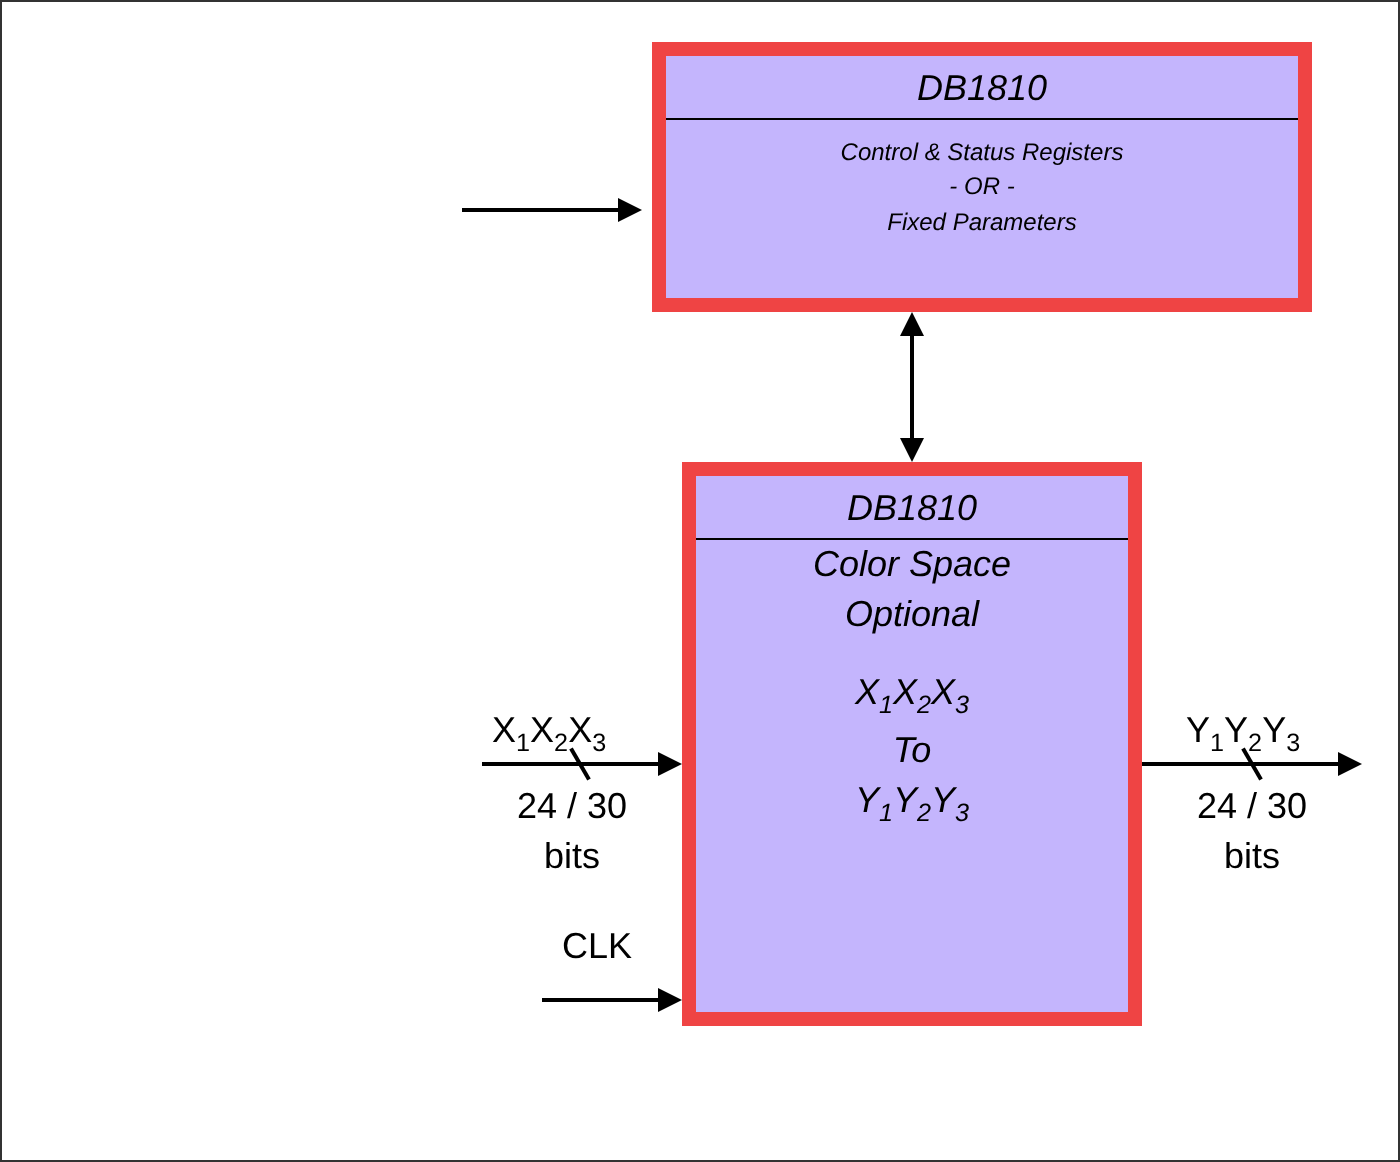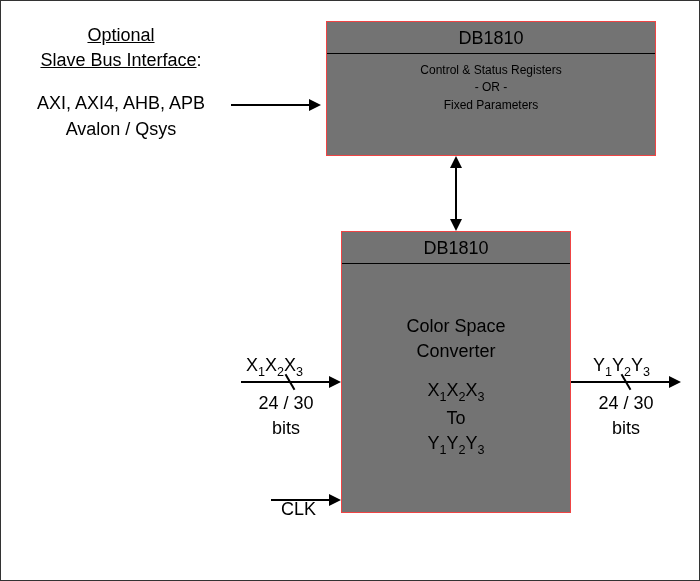--- a/index.html
+++ b/index.html
@@ -11,22 +11,23 @@
     }
     .diagram {
       position: relative;
       width: 700px;
       height: 581px;
       border: 1px solid #333;
       background: #fff;
     }
     .abs { position: absolute; }
     .box {
-      border: 1px solid #ef4444;
-      background: #737373;
+      border: 7px solid #ef4444;
+      background: #c4b5fd;
+      font-style: italic;
     }
     .box-header {
       border-bottom: 1px solid #000;
       text-align: center;
       padding: 6px 0 4px 0;
       font-size: 18px;
     }
     .box-body {
       text-align: center;
       padding: 8px 4px;
@@ -69,44 +70,37 @@
     .slash {
       position:absolute; width:18px; height:2px; background:#000;
       transform: rotate(60deg);
       transform-origin: center center;
     }
 
     .converter-body {
       display:flex;
       flex-direction:column;
       align-items:center;
-      justify-content:center;
+      justify-content:flex-start;
       height: calc(100% - 35px);
       font-size:18px;
       line-height:1.4;
     }
     .footer-text {
       position:absolute;
       left:16px;
       bottom:16px;
       font-size:18px;
     }
   </style>
 </head>
 <body>
 
 <div class="diagram">
 
-  <div class="abs txt" style="left:20px; top:22px; width:200px;">
-    <span class="underline">Optional</span><br>
-    <span class="underline">Slave Bus Interface</span><span>:</span>
-    <div style="height:18px;"></div>
-    <span>AXI, AXI4, AHB, APB</span><br>
-    <span>Avalon / Qsys</span>
-  </div>
 
   <div class="hline" style="left:230px; top:103px; width:80px;"></div>
   <div class="arrow-right" style="left:308px; top:98px;"></div>
 
   <div class="abs box" style="left:325px; top:20px; width:330px; height:135px;">
     <div class="box-header">DB1810</div>
     <div class="box-body">
       <span>Control &amp; Status Registers</span><br>
       <span>- OR -</span><br>
       <span>Fixed Parameters</span>
@@ -114,21 +108,21 @@
   </div>
 
   <div class="vline" style="left:454px; top:160px; height:58px;"></div>
   <div class="arrow-up" style="left:449px; top:155px;"></div>
   <div class="arrow-down" style="left:449px; top:218px;"></div>
 
   <div class="abs box" style="left:340px; top:230px; width:230px; height:282px;">
     <div class="box-header">DB1810</div>
     <div class="converter-body">
       <div><span>Color Space</span></div>
-      <div style="margin-bottom:14px;"><span>Converter</span></div>
+      <div style="margin-bottom:14px;"><span>Optional</span></div>
       <div>
         <span>X</span><sub>1</sub><span>X</span><sub>2</sub><span>X</span><sub>3</sub>
       </div>
       <div><span>To</span></div>
       <div>
         <span>Y</span><sub>1</sub><span>Y</span><sub>2</sub><span>Y</span><sub>3</sub>
       </div>
     </div>
   </div>
 
@@ -145,18 +139,18 @@
   <div class="abs txt" style="left:592px; top:352px; width:95px; text-align:left;">
     <span>Y</span><sub>1</sub><span>Y</span><sub>2</sub><span>Y</span><sub>3</sub>
   </div>
   <div class="hline" style="left:570px; top:380px; width:100px;"></div>
   <div class="arrow-right" style="left:668px; top:375px;"></div>
   <div class="slash" style="left:616px; top:380px;"></div>
   <div class="abs txt" style="left:585px; top:390px; width:80px;">
     <span>24 / 30</span><br><span>bits</span>
   </div>
 
-  <div class="abs txt" style="left:280px; top:496px; width:50px; text-align:left;">CLK</div>
+  <div class="abs txt" style="left:280px; top:460px; width:50px; text-align:left;">CLK</div>
   <div class="hline" style="left:270px; top:498px; width:58px;"></div>
   <div class="arrow-right" style="left:328px; top:493px;"></div>
 
 
 </div>
 
 </body></html>

